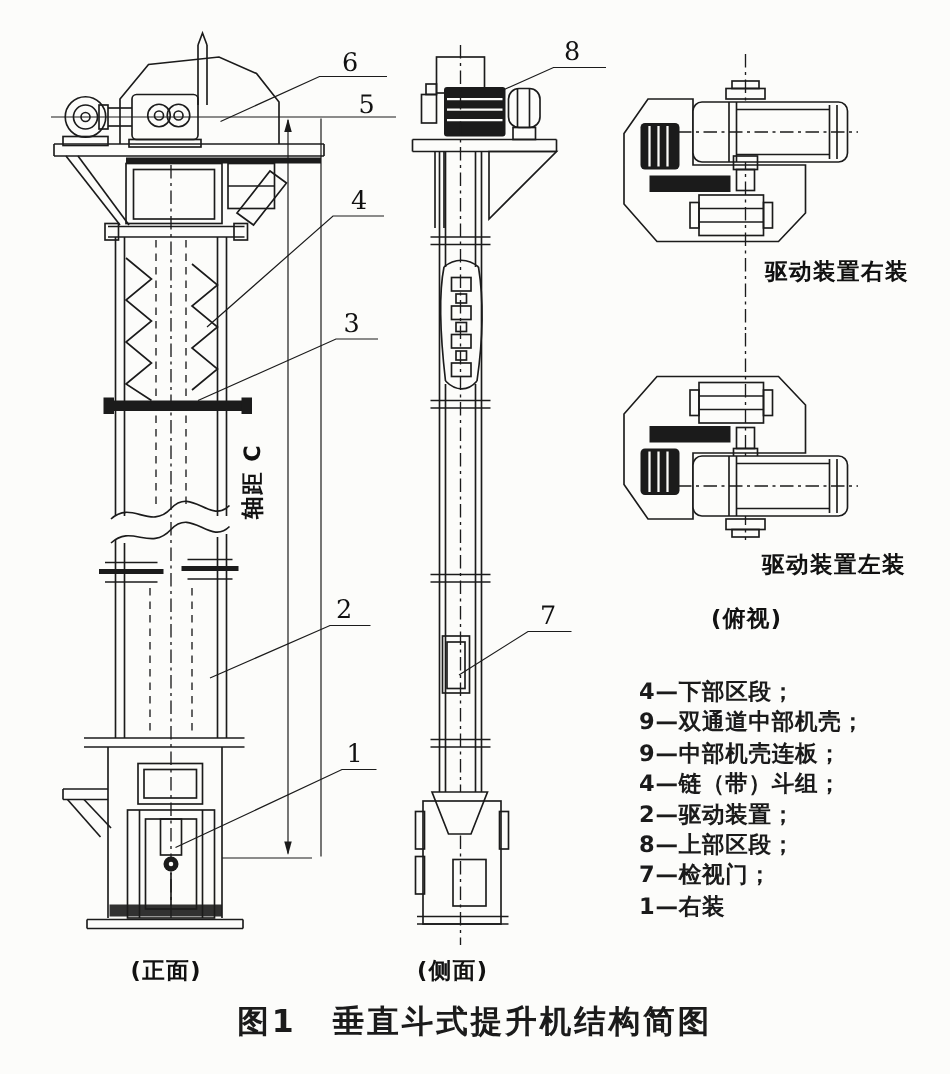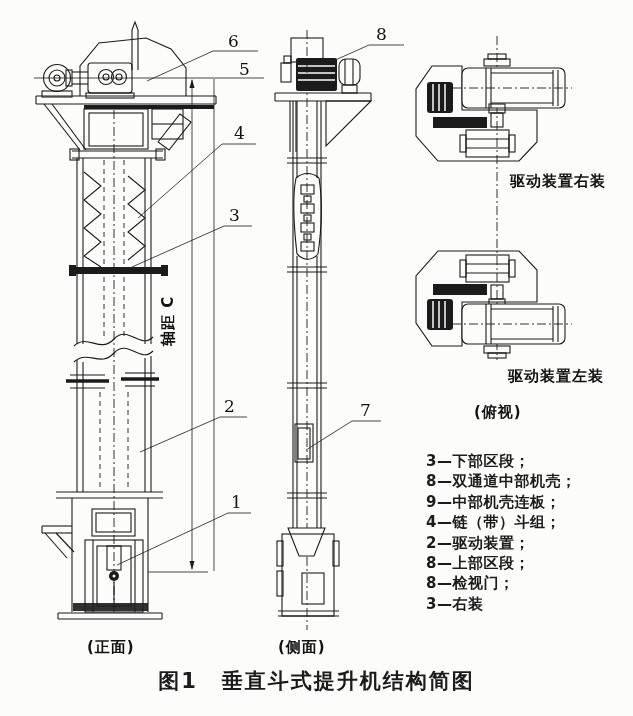--- a/index.html
+++ b/index.html
@@ -335,26 +335,26 @@
       <line class="cl" x1="452" y1="324" x2="572" y2="324"></line>
       <rect class="ln" x="484" y="346" width="26" height="7"></rect>
       <rect class="ln" x="488" y="353" width="18" height="5"></rect>
     </g>
     <text class="cn" x="508" y="381">驱动装置左装</text>
     <text class="cn" x="474" y="417">(俯视)</text>
   </g>
 </svg>
 
 <div class="legend">
-  <div>3—下部区段；</div>
-  <div>8—双通道中部机壳；</div>
+  <div>4—下部区段；</div>
+  <div>9—双通道中部机壳；</div>
   <div>9—中部机壳连板；</div>
   <div>4—链（带）斗组；</div>
   <div>2—驱动装置；</div>
   <div>8—上部区段；</div>
-  <div>8—检视门；</div>
-  <div>3—右装</div>
+  <div>7—检视门；</div>
+  <div>1—右装</div>
 </div>
 
 <div class="caption">
   <span class="fig">图1</span><span>垂直斗式提升机结构简图</span>
 </div>
 </div>
 
 </body></html>

